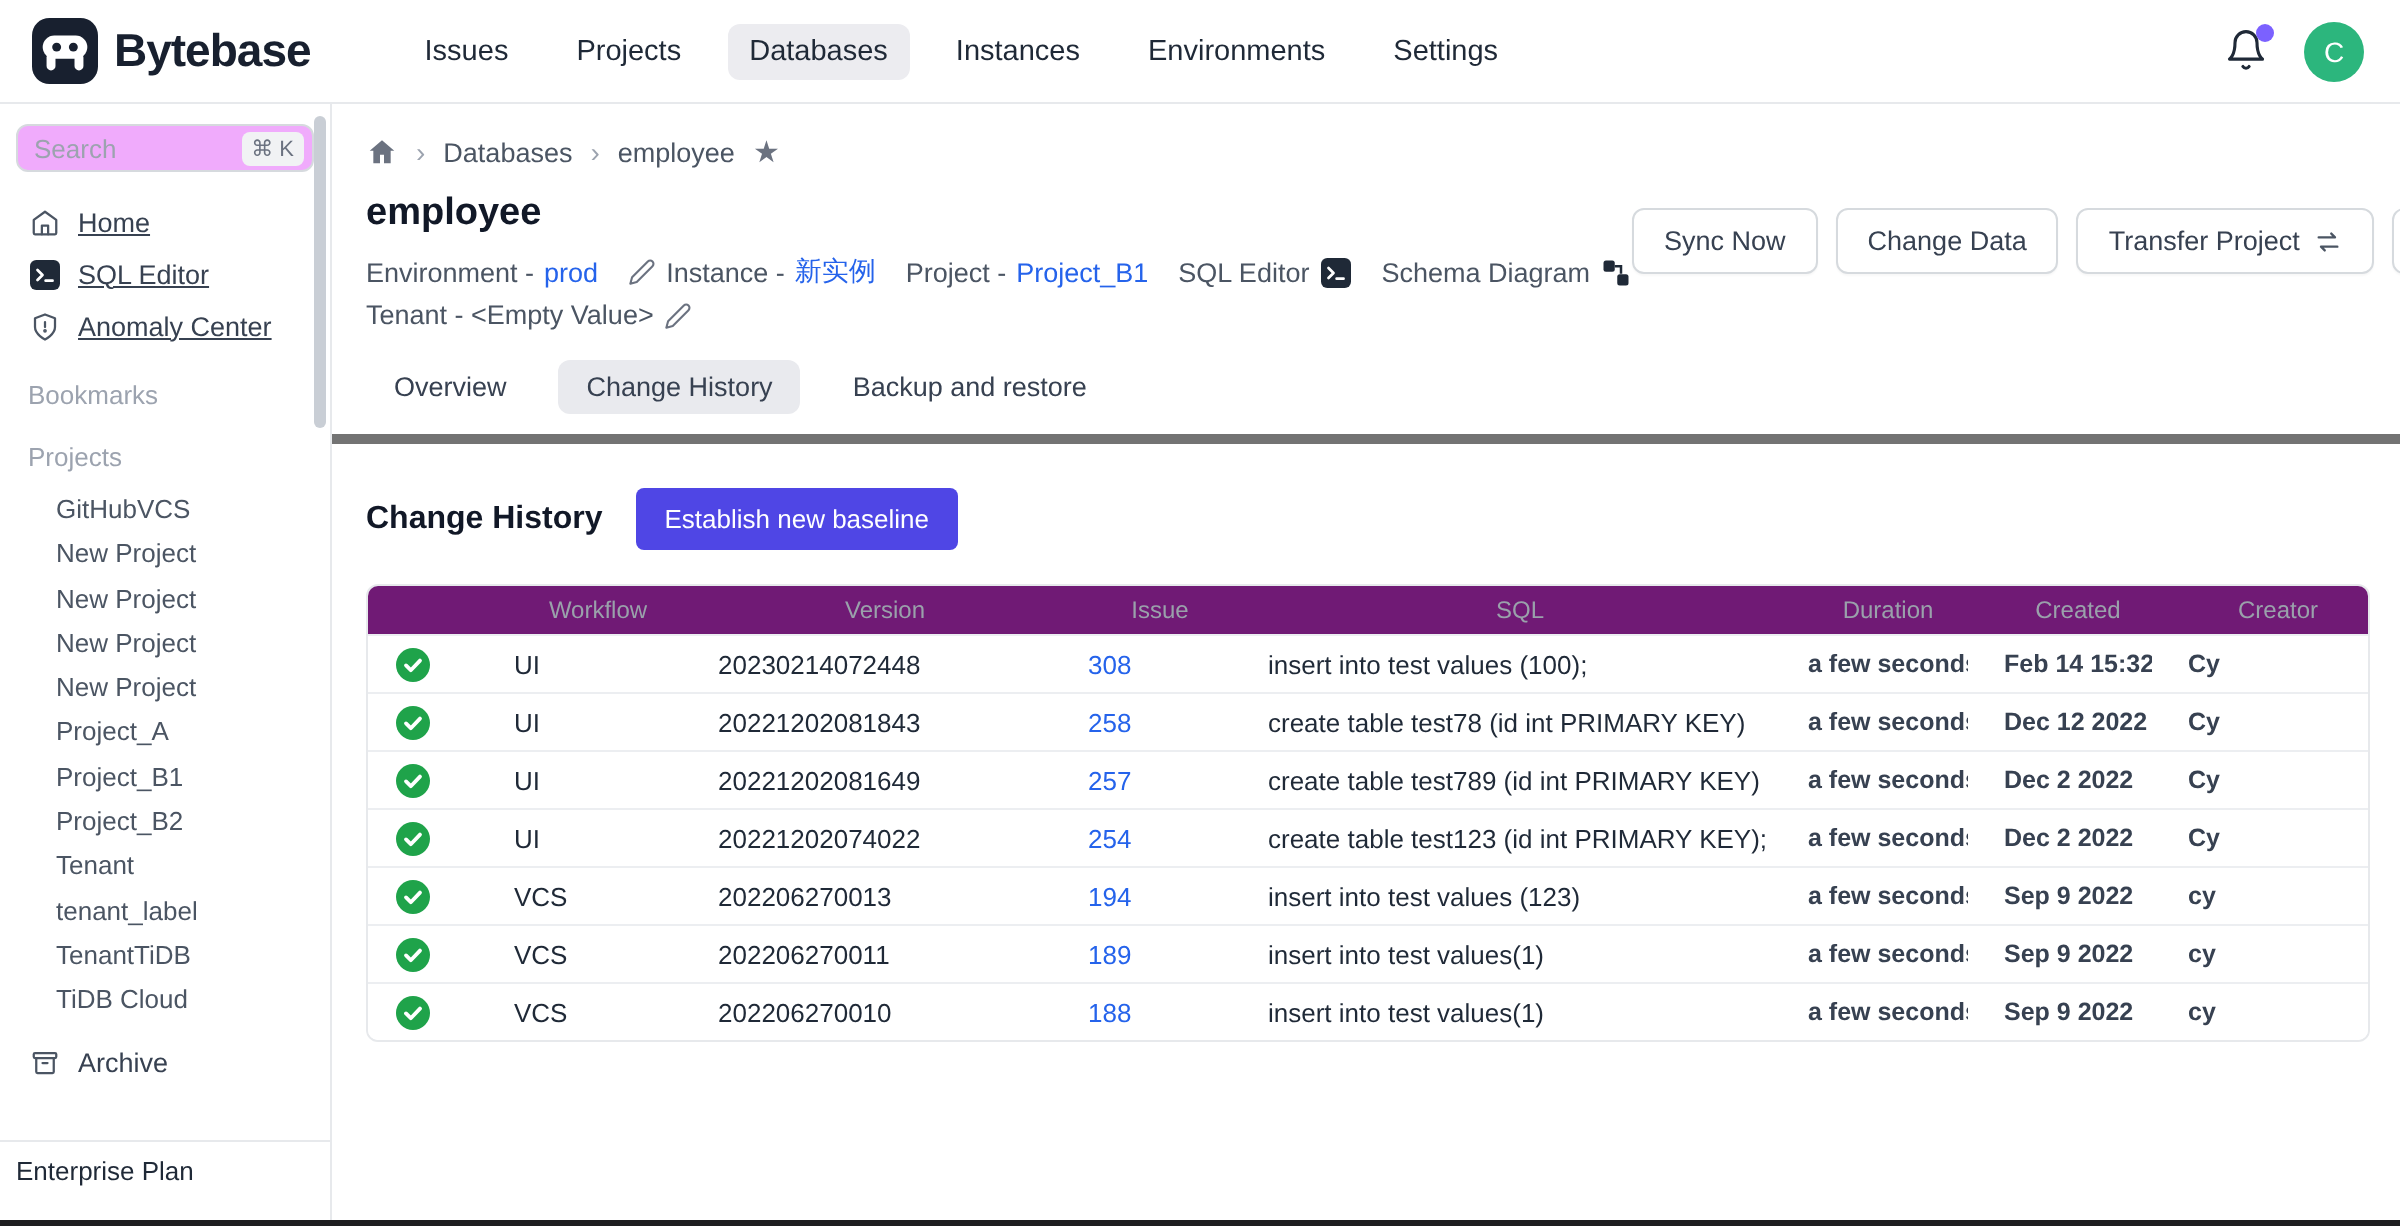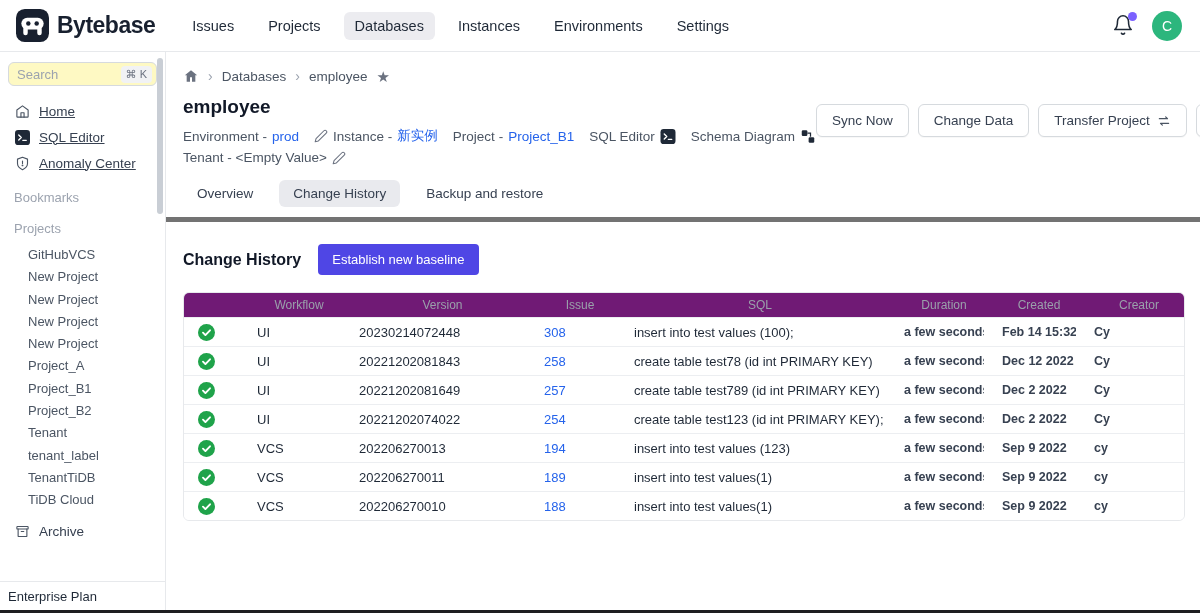--- a/index.html
+++ b/index.html
@@ -1,48 +1,48 @@
 <!DOCTYPE html>
 <html><head>
 <meta charset="utf-8">
 <style>
   * { margin:0; padding:0; box-sizing:border-box; }
   html,body { background:#fff; }
   body { font-family:"Liberation Sans", sans-serif; color:#374151; }
   .app { position:relative; width:1200px; height:613px; background:#fff; overflow:hidden; }
 
   
-  .topbar { height:52px; display:flex; align-items:center; padding:0 18px 0 16px; border-bottom:1px solid #e7e9ec; background:#fff; }
+  .topbar { height:52px; display:flex; align-items:center; padding:0 18px 0 16px; border-bottom:1px solid #e7e9ec; background:#fff;gap:20px; }
   .logo { display:flex; align-items:center; gap:8px; cursor:pointer; }
   .logo svg { width:33px; height:33px; display:block; }
   .logo-text { font-size:23px; font-weight:700; color:#18202f; letter-spacing:-0.5px; }
   .top-nav { display:flex; align-items:center; gap:12px; margin-left:26px; }
   .nav-item { font-size:14.5px; color:#1f2937; padding:6px 11px; border-radius:6px; cursor:pointer; white-space:nowrap; }
   .nav-item.active { background:#ececf0; }
   .top-right { margin-left:auto; display:flex; align-items:center; gap:16px; }
   .bell { position:relative; width:24px; height:24px; cursor:pointer; }
   .bell svg { width:22px; height:22px; }
   .bell-dot { position:absolute; top:-2px; right:-1px; width:9px; height:9px; border-radius:50%; background:#7b61ff; }
   .avatar { width:30px; height:30px; border-radius:50%; background:#2cb67d; color:#fff; display:flex; align-items:center; justify-content:center; font-size:14px; cursor:pointer; }
 
   
   .sidebar { position:absolute; top:52px; left:0; bottom:3px; width:166px; border-right:1px solid #e7e9ec; background:#fff; padding:10px 8px 0 8px; }
-  .search-box { display:flex; align-items:center; height:24px; border:1px solid #d6dade; border-radius:6px; padding:0 4px 0 8px; background:#fef9c3; cursor:text; }
+  .search-box { display:flex; align-items:center; height:24px; border:1px solid #d6dade; border-radius:6px; padding:0 4px 0 8px; background:#f0abfc; cursor:text; }
   .search-box input { border:none; outline:none; width:86px; font-size:13px; color:#374151; font-family:"Liberation Sans",sans-serif; background:transparent; }
   .search-box input::placeholder { color:#9ca3af; }
   .kbd { margin-left:auto; font-size:11px; color:#6b7280; background:#f1f2f4; border-radius:4px; padding:2px 5px; white-space:nowrap; }
   .side-menu { margin-top:14px; display:flex; flex-direction:column; gap:4px;text-decoration:underline; }
   .side-item { display:flex; align-items:center; gap:9px; height:22px; padding-left:6px; font-size:13.5px; color:#374151; cursor:pointer; border-radius:4px; }
   .side-icon { width:16px; height:16px; display:flex; align-items:center; justify-content:center; }
   .side-icon svg { width:15px; height:15px; }
   .side-section { margin:16px 0 0 6px; font-size:13px; color:#9ca3af; }
   .proj-list { margin-top:8px; display:flex; flex-direction:column; }
   .proj-item { height:22.3px; line-height:22.3px; padding-left:20px; font-size:13px; color:#4b5563; cursor:pointer; white-space:nowrap; overflow:hidden; }
   .archive-row { margin-top:9px; }
-  .plan-footer { position:absolute; left:0; right:0; bottom:0; border-top:1px solid #e7e9ec; padding:7px 0 6px 8px; font-size:13px; color:#1f2937; background:#fff; }
+  .plan-footer { position:absolute; left:0; right:0; bottom:0; border-top:1px solid #e7e9ec; padding:7px 0 17px 8px; font-size:13px; color:#1f2937; background:#fff; }
   .side-scrollbar { position:absolute; top:6px; right:2px; width:6px; height:156px; border-radius:3px; background:#c9ced5; }
 
   
   .main { position:absolute; top:52px; left:166px; right:0; bottom:3px; background:#fff; overflow:hidden; }
   .breadcrumb { display:flex; align-items:center; gap:9px; padding:16px 16px 0 17px; font-size:13.5px; color:#4b5563; }
   .crumb-sep { color:#9ca3af; font-size:14px; }
   .crumb-link { cursor:pointer; }
   .crumb-star { color:#6b7280; font-size:15px; cursor:pointer; line-height:1; }
   .crumb-home svg { width:16px; height:16px; display:block; }
 

